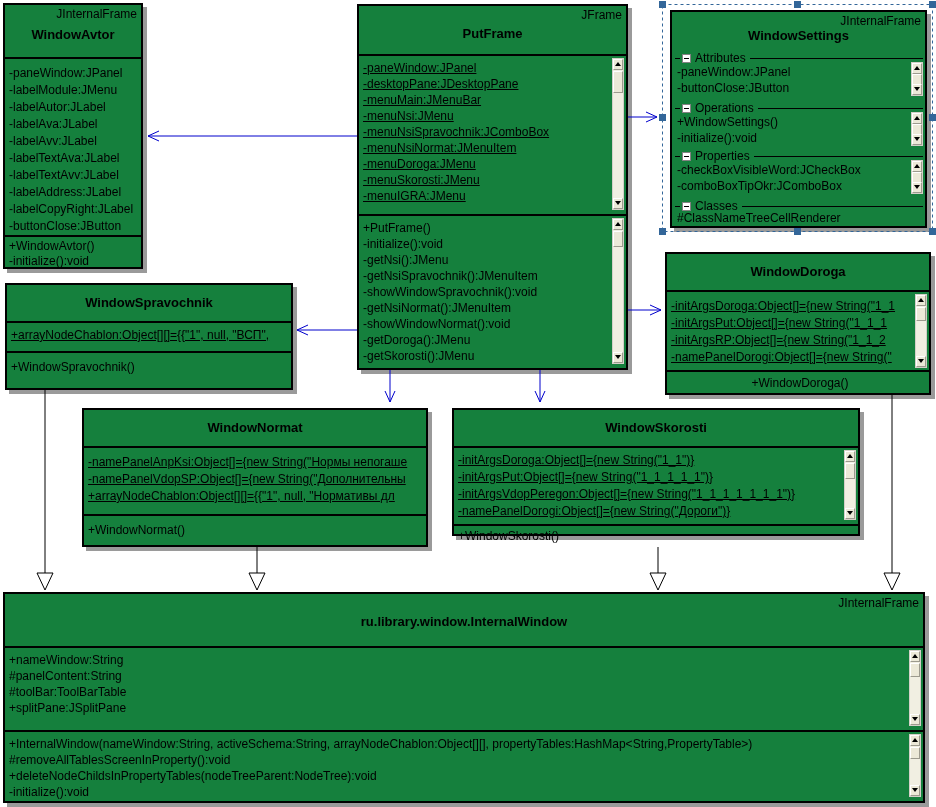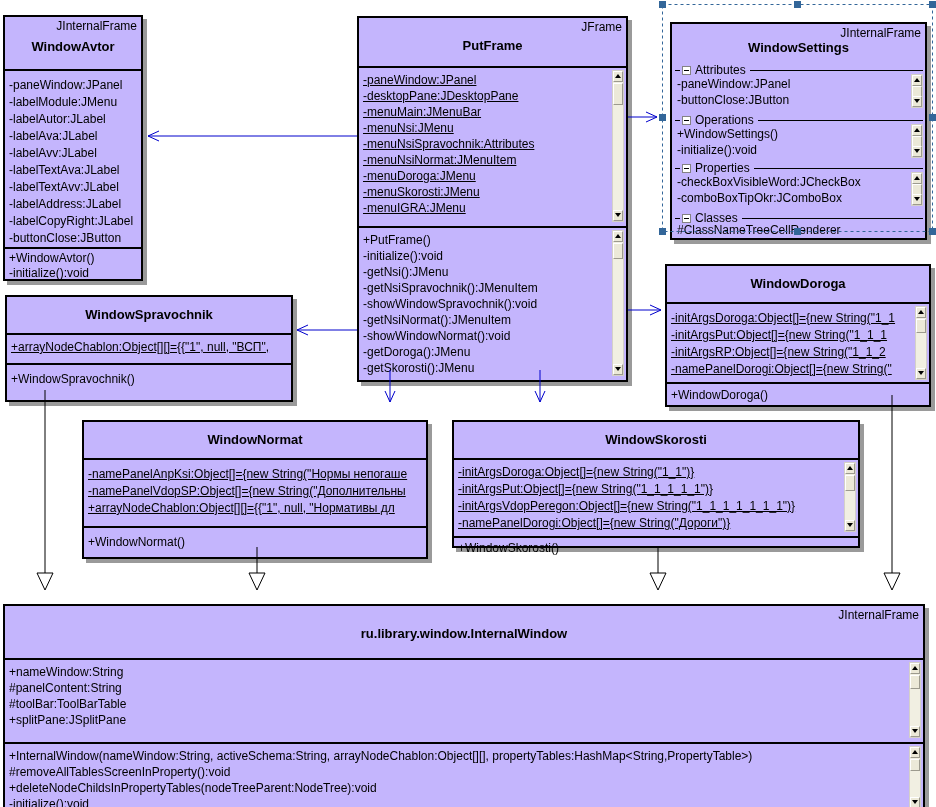--- a/index.html
+++ b/index.html
@@ -1,27 +1,27 @@
 <!DOCTYPE html>
 <html><head>
 <meta charset="utf-8">
 <style>
   html,body{margin:0;padding:0;background:#fff;}
   .canvas{position:relative;width:936px;height:807px;background:#fff;overflow:hidden;
           font-family:"Liberation Sans",sans-serif;font-size:12px;color:#000;}
-  .uml-box{position:absolute;background:#c4b5fd;border:2px solid #000;box-sizing:border-box;
-           box-shadow:4px 4px 0 #9a9a9a;z-index:1;margin-top:12px;}
+  .uml-box{position:absolute;background:#15803d;border:2px solid #000;box-sizing:border-box;
+           box-shadow:4px 4px 0 #9a9a9a;z-index:1;}
   .hdr{position:absolute;left:0;right:0;top:0;}
   .stereo{position:absolute;top:2px;right:4px;white-space:nowrap;}
   .cname{position:absolute;left:0;right:0;text-align:center;font-weight:bold;font-size:13px;white-space:nowrap;}
   .comp{position:absolute;left:0;right:0;border-top:2px solid #000;box-sizing:border-box;overflow:hidden;}
   .row{height:16px;line-height:16px;padding-left:4px;white-space:nowrap;overflow:hidden;}
   .r17 .row{height:17px;line-height:17px;}
   .static{text-decoration:underline;}
-  .pt4{padding-top:4px;} .pt6{padding-top:6px;} .pt3{padding-top:3px;} .pt2{padding-top:2px;}
+  .pt4{padding-top:4px;} .pt6{padding-top:6px;} .pt3{padding-top:3px;text-align:center;} .pt2{padding-top:2px;}
   
   .sb{position:absolute;right:2px;width:12px;background:#f1efe2;border:1px solid #d4d0c8;box-sizing:border-box;z-index:2;}
   .sb-btn{position:absolute;left:0;right:0;height:11px;background:#ece9d8;border:1px solid;
           border-color:#fff #9c9a8e #9c9a8e #fff;box-sizing:border-box;}
   .sb-thumb{position:absolute;left:0;right:0;background:#ece9d8;border:1px solid;
           border-color:#fff #9c9a8e #9c9a8e #fff;box-sizing:border-box;}
   .tri{width:0;height:0;margin:2px auto 0;}
   .tri.up{border-left:3px solid transparent;border-right:3px solid transparent;border-bottom:4px solid #000;}
   .tri.down{border-left:3px solid transparent;border-right:3px solid transparent;border-top:4px solid #000;}
   
@@ -65,21 +65,21 @@
   <div class="uml-box" style="left:357px;top:4px;width:271px;height:366px;">
     <div class="hdr" style="height:48px;">
       <div class="stereo">JFrame</div>
       <div class="cname" style="top:20px;">PutFrame</div>
     </div>
     <div class="comp pt4" style="top:48px;height:160px;">
       <div class="row static" style="margin-right:16px;">-paneWindow:JPanel</div>
       <div class="row static" style="margin-right:16px;">-desktopPane:JDesktopPane</div>
       <div class="row static" style="margin-right:16px;">-menuMain:JMenuBar</div>
       <div class="row static" style="margin-right:16px;">-menuNsi:JMenu</div>
-      <div class="row static" style="margin-right:16px;">-menuNsiSpravochnik:Attributes</div>
+      <div class="row static" style="margin-right:16px;">-menuNsiSpravochnik:JComboBox</div>
       <div class="row static" style="margin-right:16px;">-menuNsiNormat:JMenuItem</div>
       <div class="row static" style="margin-right:16px;">-menuDoroga:JMenu</div>
       <div class="row static" style="margin-right:16px;">-menuSkorosti:JMenu</div>
       <div class="row static" style="margin-right:16px;">-menuIGRA:JMenu</div>
       <div class="sb" style="top:2px;height:152px;">
         <div class="sb-btn" style="top:0;">
             <div class="tri up"></div>
           </div>
         <div class="sb-thumb" style="top:12px;height:22px;"></div>
         <div class="sb-btn" style="bottom:0;">

